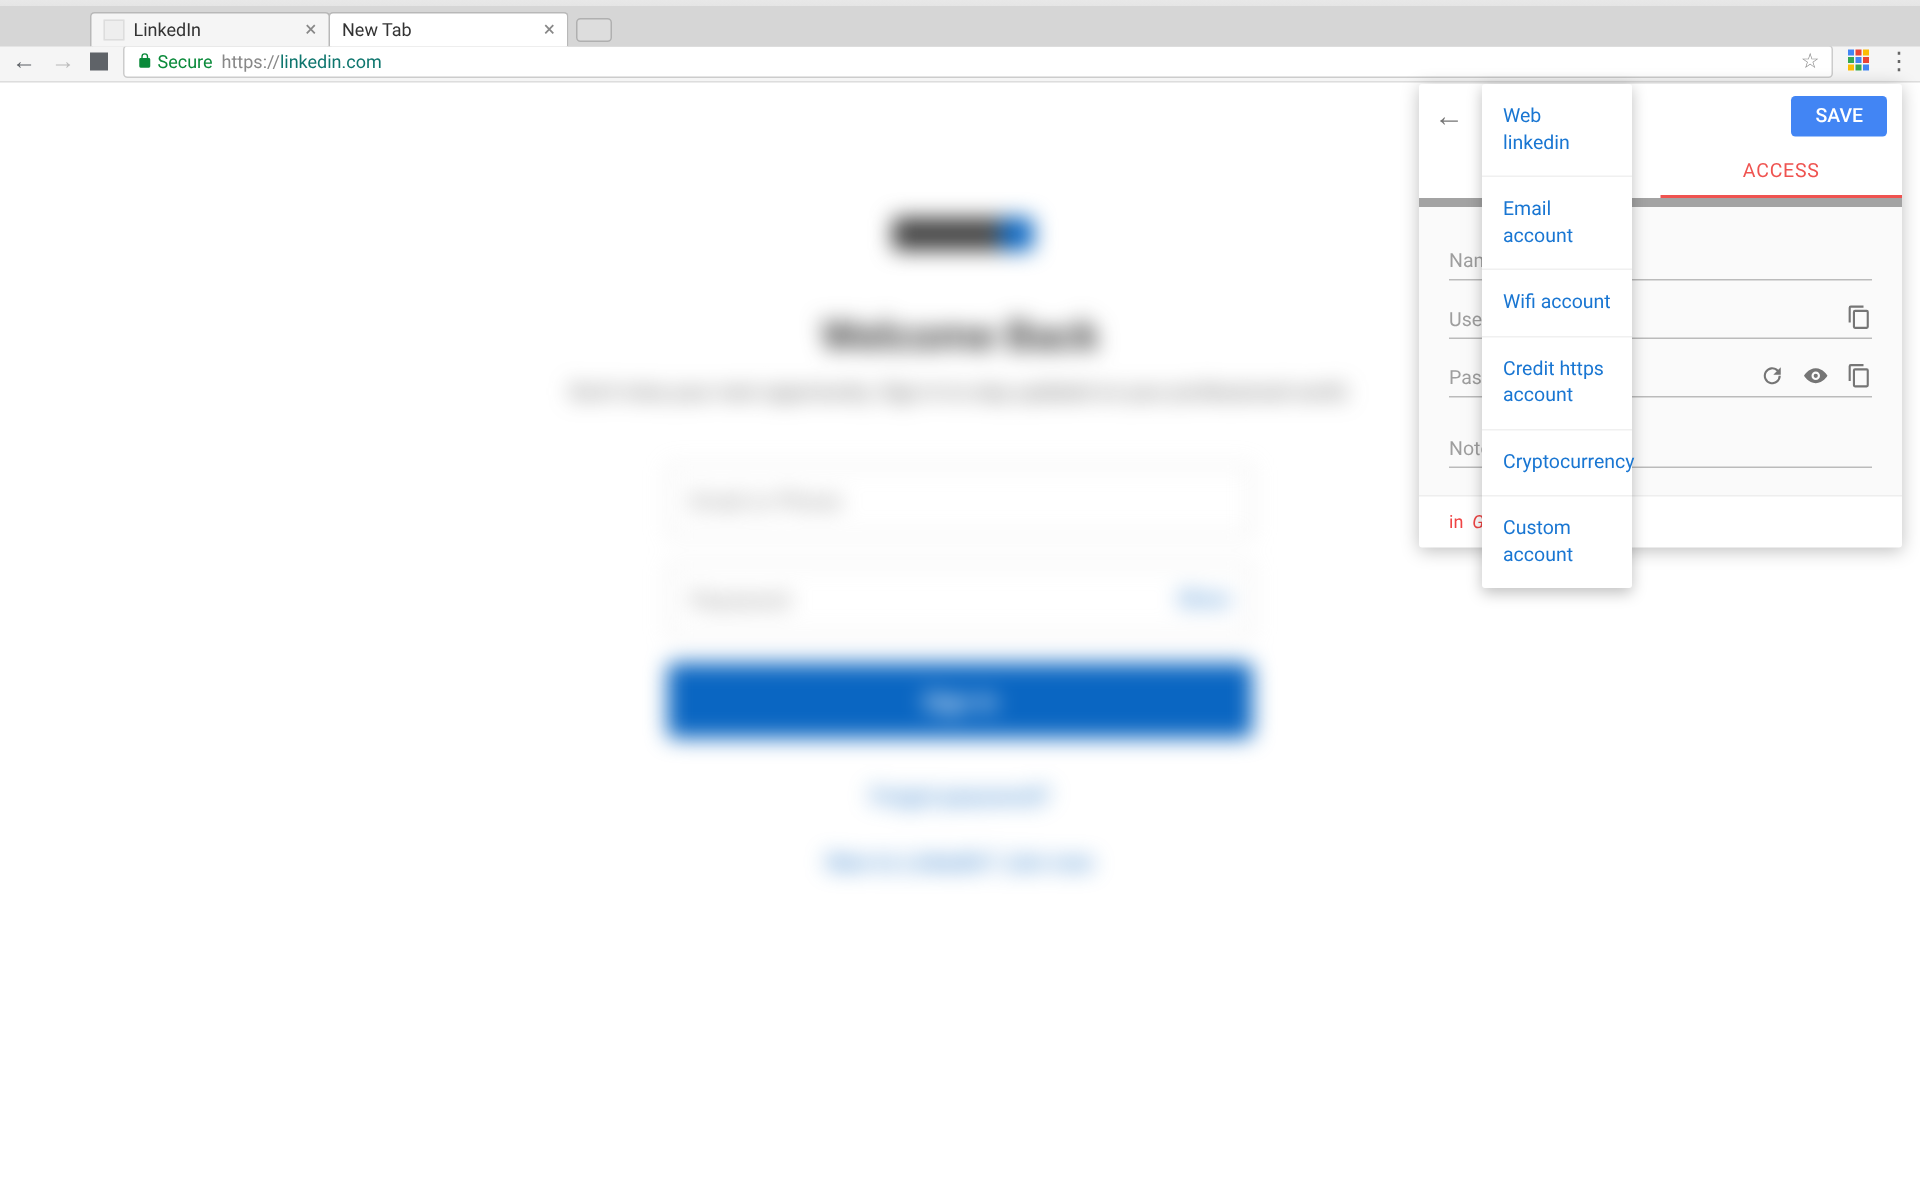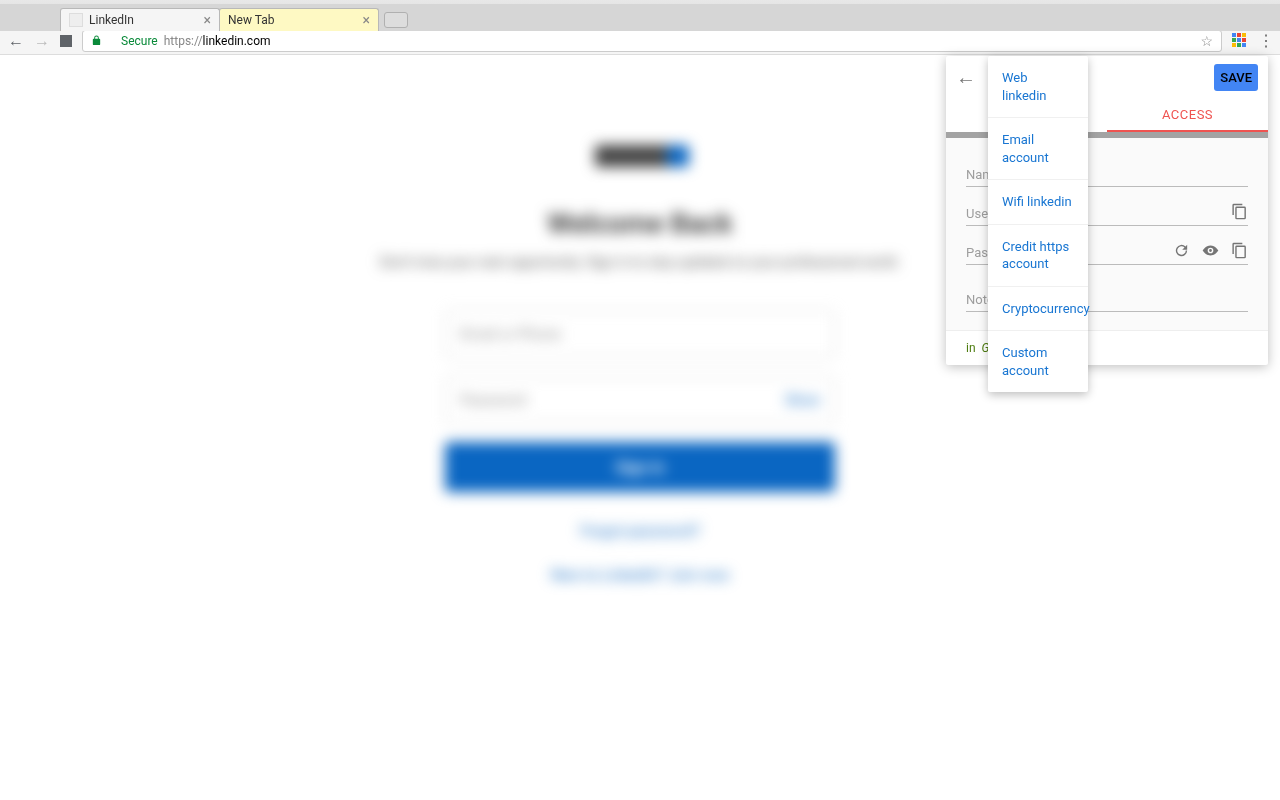--- a/index.html
+++ b/index.html
@@ -4,32 +4,32 @@
 <style>
 * { box-sizing: border-box; margin: 0; padding: 0; }
 body { font-family: -apple-system, BlinkMacSystemFont, "Segoe UI", Roboto, Arial, sans-serif; background: #fff; width: 1280px; height: 800px; overflow: hidden; position: relative; }
 
 
 .titlebar { height: 27px; background: linear-gradient(#e8e8e8,#d6d6d6); display:flex; align-items:center; padding-left:8px; border-bottom:1px solid #b0b0b0;}
 .traffic { display:flex; gap:7px; }
 .tl { width:12px; height:12px; border-radius:50%; }
 .tabstrip { height: 27px; background:#d6d6d6; display:flex; align-items:flex-end; padding-left:60px; position:absolute; top:4px; left:0; right:0;}
 .tab { width:160px; height:23px; background:#f5f5f5; border:1px solid #b8b8b8; border-bottom:none; border-radius:3px 3px 0 0; display:flex; align-items:center; padding:0 8px; font-size:12px; color:#333; margin-right:-1px; position:relative;}
-.tab.inactive{ background:#fef9c3;}
+.tab.inactive{ background:#ffffff;}
 .tab .favicon{ width:14px;height:14px;background:#eee;border:1px solid #ddd;margin-right:6px;}
 .tab .close{ margin-left:auto; color:#888; font-size:14px;}
 .newtab{ width:24px;height:16px;border:1px solid #b0b0b0;border-radius:3px;margin-left:6px;margin-bottom:3px;background:#ddd;}
 
 .toolbar{ height:28px; background:#f5f5f5; border-bottom:1px solid #ddd; display:flex; align-items:center; padding:0 8px; gap:10px;}
 .navbtn{ color:#5f6368; font-size:16px;}
 .navbtn.disabled{color:#bbb;}
 .stopbtn{width:12px;height:12px;background:#5f6368;}
 .omnibox{ flex:1; height:22px; border:1px solid #ccc; border-radius:3px; background:#fff; display:flex; align-items:center; padding:0 8px; font-size:12px;}
-.secure{color:#0a8a3a; margin-right:6px; display:flex;align-items:center;gap:19px;}
-.urlhost{color:#000000;}
+.secure{color:#0a8a3a; margin-right:6px; display:flex;align-items:center;gap:3px;}
+.urlhost{color:#0f766e;}
 .star{margin-left:auto;color:#888;font-size:14px;}
 .extbtn{width:16px;height:16px;display:grid;grid-template-columns:repeat(3,4px);grid-template-rows:repeat(3,4px);gap:1px;}
 .extbtn span{width:4px;height:4px;}
 .menu3{color:#666;font-size:16px;letter-spacing:-2px;}
 
 
 .page{ position:absolute; top:55px; left:0; right:0; bottom:0; display:flex; flex-direction:column; align-items:center; padding-top:90px; filter: blur(7px); }
 .logo{ width:90px;height:22px; background:#444; border-radius:3px; position:relative;}
 .logo::after{content:"";position:absolute;right:-4px;top:0;width:22px;height:22px;background:#0a66c2;border-radius:3px;}
 .h1{ margin-top:40px; font-size:28px; font-weight:600; color:#333;}
@@ -39,30 +39,30 @@
 .inpf .show{color:#0a66c2;font-size:14px;}
 .signbtn{width:100%;height:50px;background:#0a66c2;border-radius:4px;color:#fff;display:flex;align-items:center;justify-content:center;font-weight:600;}
 .forgot{margin-top:30px;color:#0a66c2;font-size:15px;}
 .newto{margin-top:26px;font-size:15px;color:#444;}
 .newto span{color:#0a66c2;}
 
 
 .popup{ position:absolute; top:56px; right:12px; width:322px; background:#fff; box-shadow:0 2px 12px rgba(0,0,0,0.25); border-radius:2px; font-size:14px; color:#333;}
 .phdr{ height:42px; display:flex; align-items:center; padding:0 10px; }
 .backarr{ color:#757575; font-size:20px; cursor:pointer;}
-.savebtn{ margin-left:auto; background:#4285f4; color:#000000; border-radius:3px; padding:6px 6px; font-size:13px; font-weight:500; cursor:pointer;}
+.savebtn{ margin-left:auto; background:#4285f4; color:#ffffff; border-radius:3px; padding:6px 16px; font-size:13px; font-weight:500; cursor:pointer;}
 .ptabs{ display:flex; height:40px; border-bottom:6px solid #a3a3a3;}
 .ptab{ flex:1; display:flex; align-items:center; justify-content:center; font-size:13px; color:#999; letter-spacing:0.5px;}
 .ptab.active{ color:#ef5350; border-bottom:2px solid #ef5350;}
 .pbody{ padding:10px 20px 4px; background:#fafafa;}
 .pfield{ margin:18px 0 14px; border-bottom:1px solid #bbb; position:relative; padding-bottom:4px;}
 .pfield label{ font-size:13px; color:#9e9e9e;}
 .ficons{ position:absolute; right:0; top:-2px; display:flex; gap:12px; color:#757575;}
 .ficons svg{width:17px;height:17px;fill:#757575;}
-.pfoot{ padding:10px 20px; font-size:12px; color:#4d7c0f; display:flex; align-items:center; gap:6px; border-top:1px solid #eee;}
+.pfoot{ padding:10px 20px; font-size:12px; color:#ef4444; display:flex; align-items:center; gap:6px; border-top:1px solid #eee;}
 .pfoot em{font-style:italic;}
 
 
 .dropdown{ position:absolute; top:56px; right:192px; width:100px; background:#fff; box-shadow:0 3px 10px rgba(0,0,0,0.25); border-radius:2px; z-index:20;}
 .dditem{ padding:13px 14px; font-size:13px; color:#1976d2; border-bottom:1px solid #f0f0f0; cursor:pointer; line-height:1.35;}
 .dditem:last-child{border-bottom:none;}
 </style>
 </head>
 <body>
 
@@ -173,17 +173,17 @@
     <em>General</em>
     <svg width="14" height="14" viewBox="0 0 24 24" fill="#757575">
         <path d="M3 17.25V21h3.75L17.81 9.94l-3.75-3.75L3 17.25zM20.71 7.04a1 1 0 0 0 0-1.41l-2.34-2.34a1 1 0 0 0-1.41 0l-1.83 1.83 3.75 3.75 1.83-1.83z"></path>
       </svg>
   </div>
 </div>
 
 <div class="dropdown">
   <div class="dditem">Web linkedin</div>
   <div class="dditem">Email account</div>
-  <div class="dditem">Wifi linkedin</div>
+  <div class="dditem">Wifi account</div>
   <div class="dditem">Credit https account</div>
   <div class="dditem">Cryptocurrency</div>
   <div class="dditem">Custom account</div>
 </div>
 
 </body></html>

